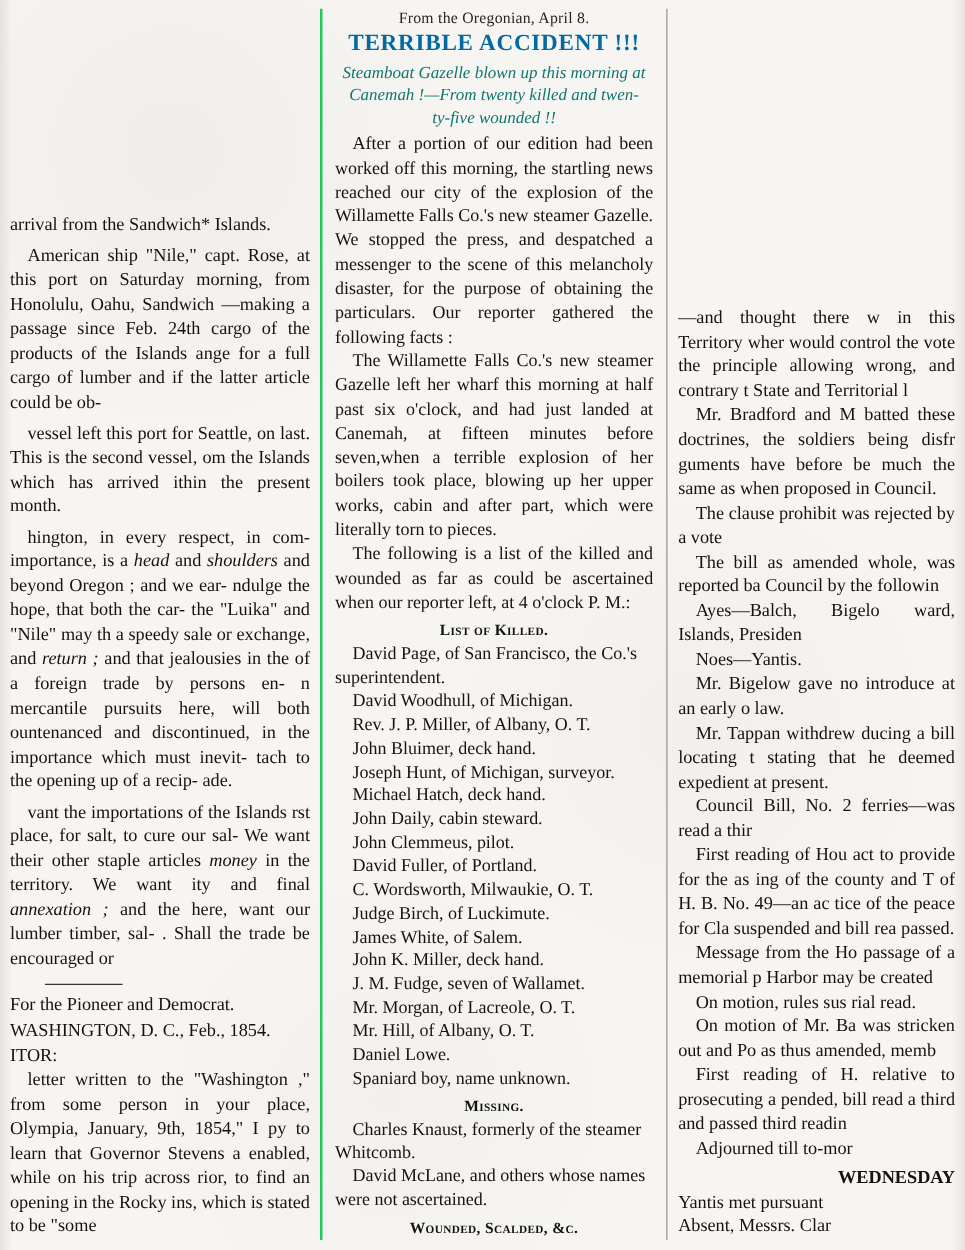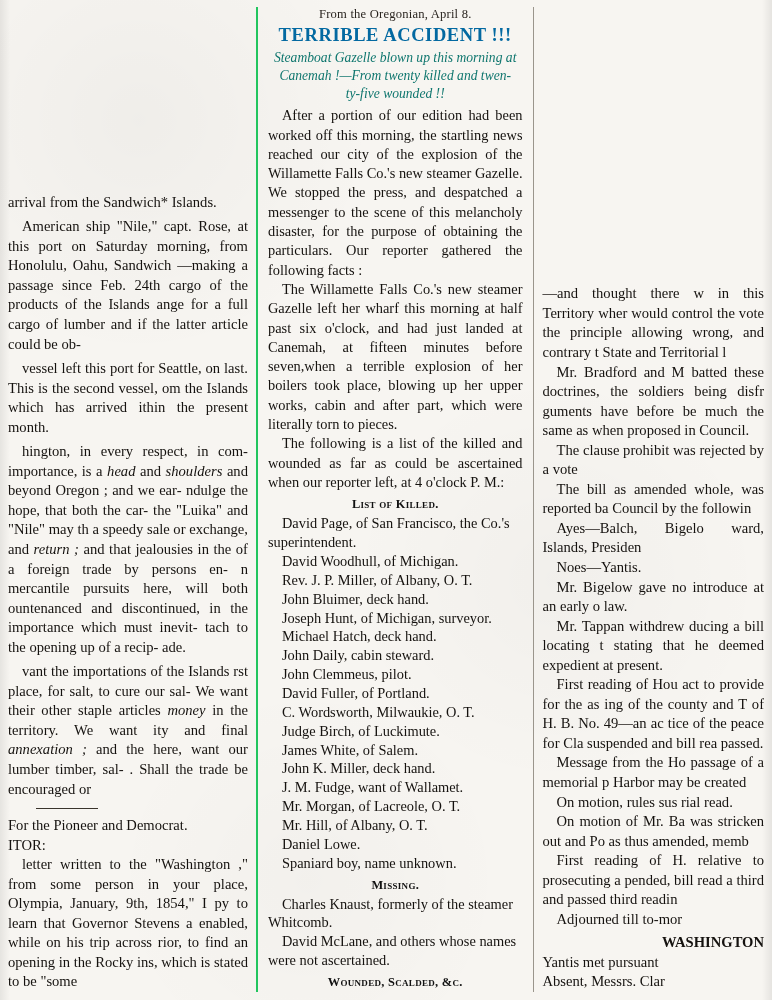--- a/index.html
+++ b/index.html
@@ -162,20 +162,21 @@
       <div class="gap-sm"></div>
       <p>vessel left this port for Seattle, on last.  This is the second vessel, om the Islands which has arrived ithin the present month.</p>
       <div class="gap-sm"></div>
       <p>hington, in every respect, in com- importance, is a <i>head</i> and <i>shoulders</i> and beyond Oregon ; and we ear- ndulge the hope, that both the car- the "Luika" and "Nile" may th a speedy sale or exchange, and <i>return ;</i> and that jealousies in the of a foreign trade by persons en- n mercantile pursuits here, will both ountenanced and discontinued, in the importance which must inevit- tach to the opening up of a recip- ade.</p>
       <div class="gap-sm"></div>
       <p>vant the importations of the Islands rst place, for salt, to cure our sal- We want their other staple articles <i>money</i> in the territory.  We want ity and final <i>annexation ;</i> and the here, want our lumber timber, sal- .  Shall the trade be encouraged or</p>
 
       <div class="hr-short"></div>
 
       <p class="byline">For the Pioneer and Democrat.</p>
+      <p class="dateline">WASHINGTON, D. C., Feb., 1854.</p>
       <p class="toline">ITOR:</p>
       <p>letter written to the "Washington ," from some person in your place, Olympia, January, 9th, 1854," I py to learn that Governor Stevens a enabled, while on his trip across rior, to find an opening in the Rocky ins, which is stated to be "some</p>
     </div>
 
     <div class="col col-mid">
       <div class="source-line">From the Oregonian, April 8.</div>
       <div class="headline">TERRIBLE ACCIDENT !!!</div>
       <div class="subhead">
         <span class="ln">Steamboat Gazelle blown up this morning at</span>
         <span class="ln">Canemah !—From twenty killed and twen-</span>
@@ -194,21 +195,21 @@
         <p>John Bluimer, deck hand.</p>
         <p>Joseph Hunt, of Michigan, surveyor.</p>
         <p>Michael Hatch, deck hand.</p>
         <p>John Daily, cabin steward.</p>
         <p>John Clemmeus, pilot.</p>
         <p>David Fuller, of Portland.</p>
         <p>C. Wordsworth, Milwaukie, O. T.</p>
         <p>Judge Birch, of Luckimute.</p>
         <p>James White, of Salem.</p>
         <p>John K. Miller, deck hand.</p>
-        <p>J. M. Fudge, want of Wallamet.</p>
+        <p>J. M. Fudge, seven of Wallamet.</p>
         <p>Mr. Morgan, of Lacreole, O. T.</p>
         <p>Mr. Hill, of Albany, O. T.</p>
         <p>Daniel Lowe.</p>
         <p>Spaniard boy, name unknown.</p>
       </div>
 
       <div class="section-label small-caps">Missing.</div>
       <div class="namelist">
         <p>Charles Knaust, formerly of the steamer Whitcomb.</p>
         <p>David McLane, and others whose names were not ascertained.</p>
@@ -220,25 +221,26 @@
 
     <div class="col col-right">
       <p class="noindent">—and thought there w in this Territory wher would control the vote the principle allowing wrong, and contrary t State and Territorial l</p>
       <p>Mr. Bradford and M batted these doctrines, the soldiers being disfr guments have before be much the same as when proposed in Council.</p>
       <p>The clause prohibit was rejected by a vote</p>
       <p>The bill as amended whole, was reported ba Council by the followin</p>
       <p>Ayes—Balch, Bigelo ward, Islands, Presiden</p>
       <p>Noes—Yantis.</p>
       <p>Mr. Bigelow gave no introduce at an early o law.</p>
       <p>Mr. Tappan withdrew ducing a bill locating t stating that he deemed expedient at present.</p>
+      <p>Council Bill, No. 2 ferries—was read a thir</p>
       <p>First reading of Hou act to provide for the as ing of the county and T of H. B. No. 49—an ac tice of the peace for Cla suspended and bill rea passed.</p>
       <p>Message from the Ho passage of a memorial p Harbor may be created</p>
       <p>On motion, rules sus rial read.</p>
       <p>On motion of Mr. Ba was stricken out and Po as thus amended, memb</p>
       <p>First reading of H. relative to prosecuting a pended, bill read a third and passed third readin</p>
       <p>Adjourned till to-mor</p>
-      <p class="noindent small-caps" style="text-align:right;font-weight:bold;margin-top:4px;">WASHINGTON</p>
+      <p class="noindent small-caps" style="text-align:right;font-weight:bold;margin-top:4px;">WEDNESDAY</p>
       <p class="noindent">Yantis met pursuant</p>
       <p class="noindent">Absent, Messrs. Clar</p>
     </div>
 
   </div>
 </div>
 
 </body></html>

